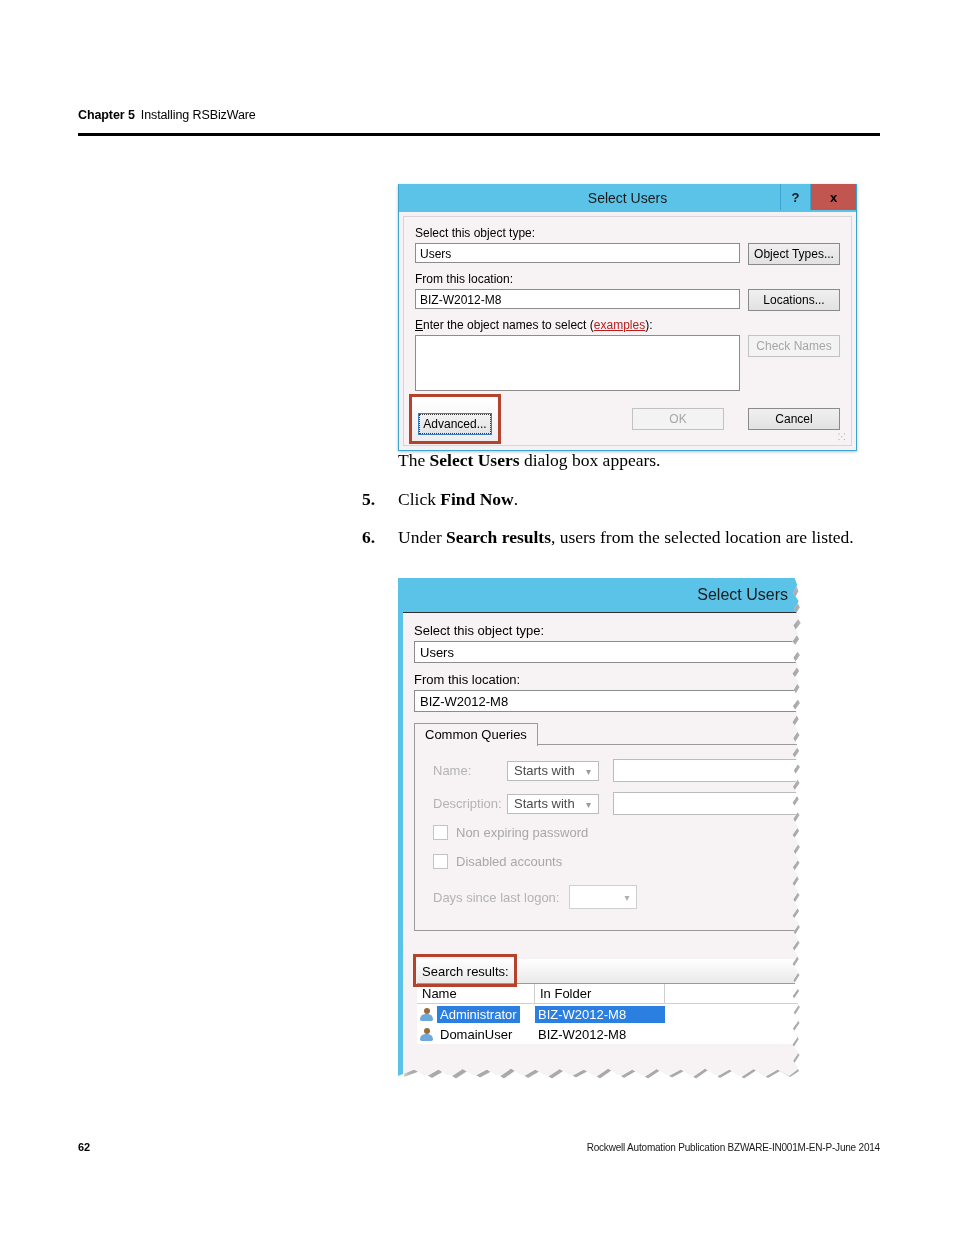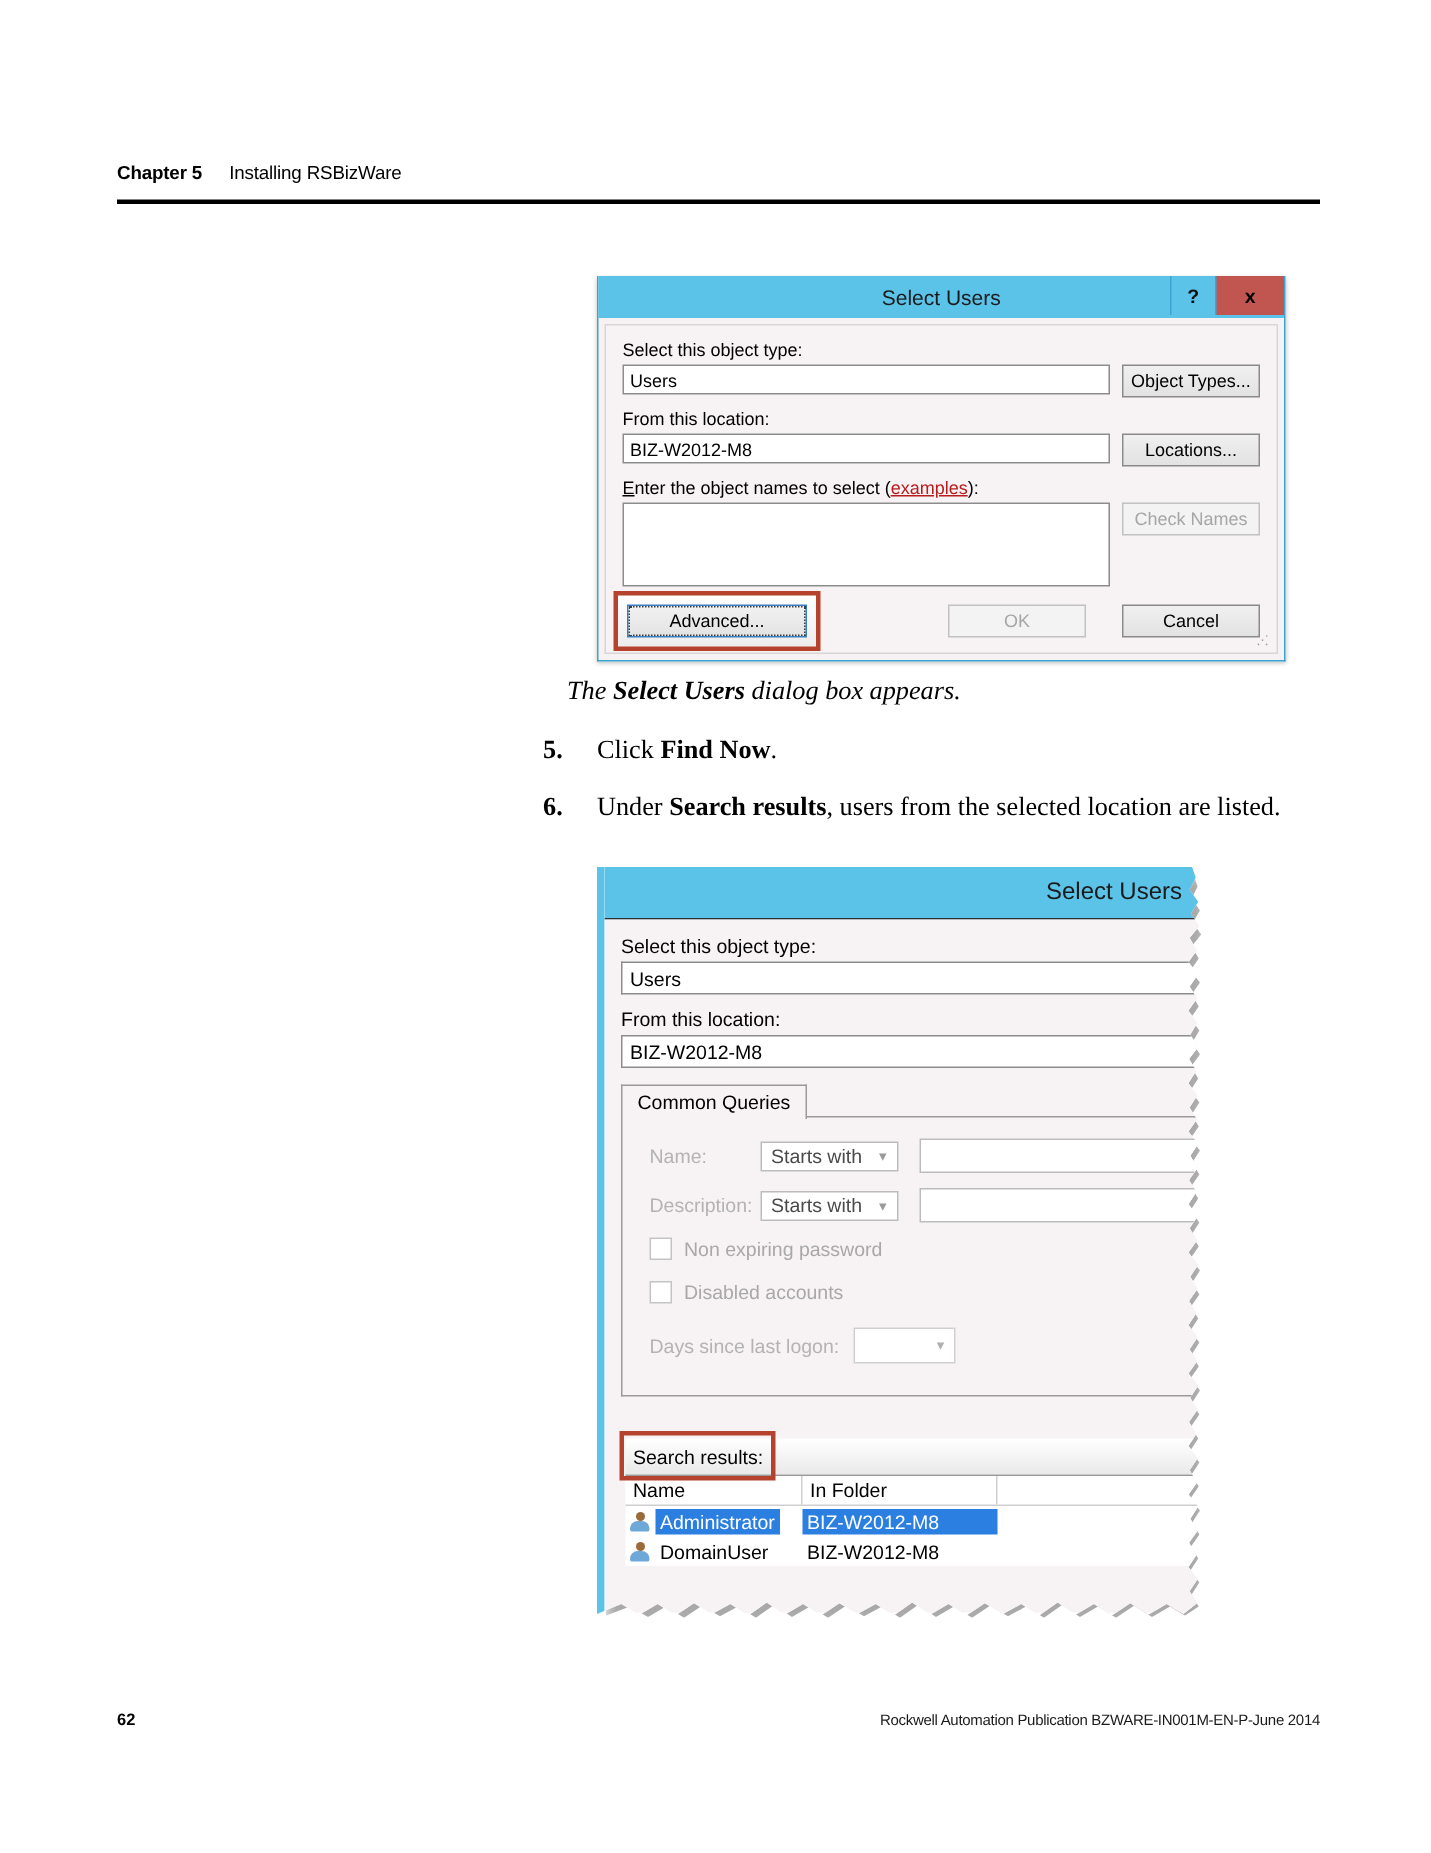--- a/index.html
+++ b/index.html
@@ -27,21 +27,21 @@
     font-size: 12.5px;
     color: #000;
     white-space: nowrap;
     letter-spacing: -0.1px;
   }
   .chapter-line .chap-bold {
     font-weight: bold;
   }
   .chapter-line .chap-title {
     font-weight: normal;
-    margin-left: 18px;
+    margin-left: 6px;
   }
   .header-rule {
     position: absolute;
     left: 78px;
     top: 133px;
     width: 802px;
     height: 3px;
     background: #000;
   }
   .page-number {
@@ -69,23 +69,22 @@
     position: absolute;
     left: 362px;
     top: 448px;
     width: 500px;
     font-family: "Liberation Serif", serif;
     font-size: 17.5px;
     color: #000;
     line-height: 1.45;
   }
   .intro-line {
-    margin-left: 16px;
+    margin-left: 36px;
     margin-bottom: 14px;
-    font-style: italic;
   }
   .step {
     display: flex;
     margin-bottom: 12px;
   }
   .step-num {
     width: 36px;
     flex: 0 0 36px;
     font-weight: bold;
     font-family: "Liberation Serif", serif;
@@ -203,29 +202,30 @@
 
   .adv-wrap {
     position: relative;
     padding: 6px;
     border: 3px solid #b5422c;
     margin: -6px 0 -6px -6px;
     box-sizing: border-box;
     background: linear-gradient(#ffffff, #ededed);
   }
   .adv-btn {
-    width: 120px;
+    width: 74px;
     height: 22px;
     border: 1px solid #3a7fc1;
     background: linear-gradient(#f2f2f2,#e3e3e3);
     box-sizing: border-box;
     display: flex;
     align-items: center;
     justify-content: center;
     font-size: 12px;
+    margin-top: 10px;
   }
   .adv-inner {
     border: 1px dotted #3b3b3b;
     width: 100%;
     height: 100%;
     display: flex;
     align-items: center;
     justify-content: center;
     box-sizing: border-box;
   }

